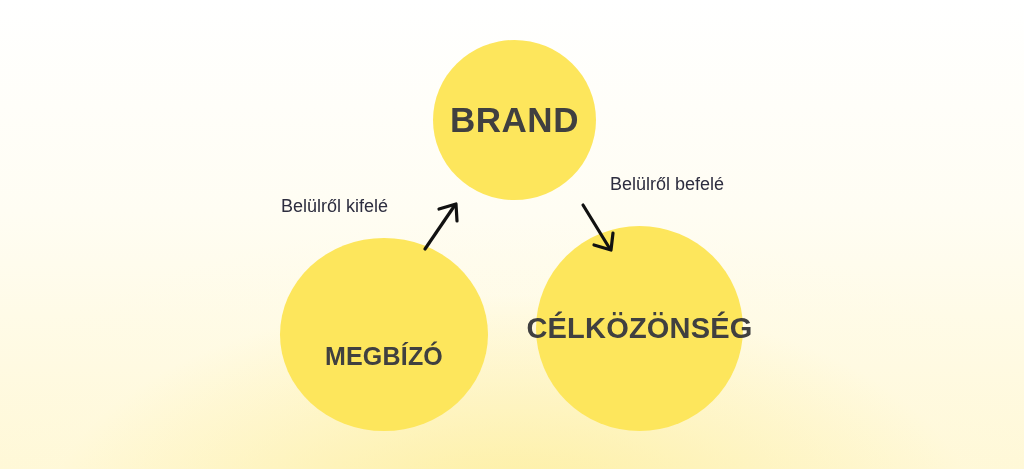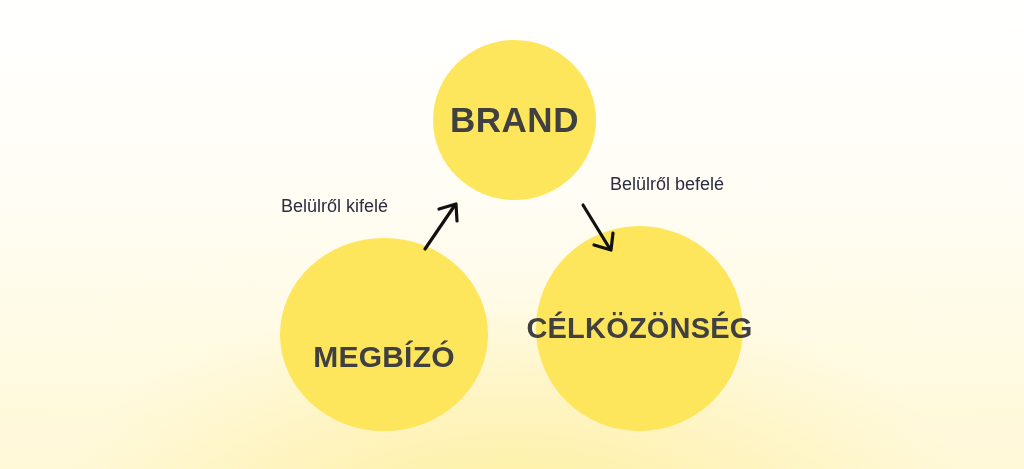--- a/index.html
+++ b/index.html
@@ -16,21 +16,21 @@
     }
     .circle {
       position: absolute; border-radius: 50%;
       display: flex; align-items: center; justify-content: center;
       color: #404040; font-weight: bold;
     }
     .circle span { display: block; text-align: center; }
     #brand { left: 433px; top: 40px; width: 163px; height: 160px; }
     #brand span { font-size: 35px; letter-spacing: 0.5px; }
     #megbizo { left: 280px; top: 238px; width: 208px; height: 193px; }
-    #megbizo span { font-size: 30px; letter-spacing: 0.2px; margin-top: 44px; }
+    #megbizo span { font-size: 25px; letter-spacing: 0.2px; margin-top: 44px; }
     #celk { left: 536px; top: 226px; width: 207px; height: 205px; }
     #celk span { font-size: 29px; letter-spacing: 0.2px; }
     .label {
       position: absolute; color: #2d2d3f; font-size: 18px; white-space: nowrap;
     }
     #label-left { left: 281px; top: 174px; margin-top: 22px; }
     #label-right { left: 610px; top: 174px; }
     svg.arrows { position: absolute; left: 0; top: 0; width: 1024px; height: 469px; pointer-events: none; }
   </style>
 </head>

